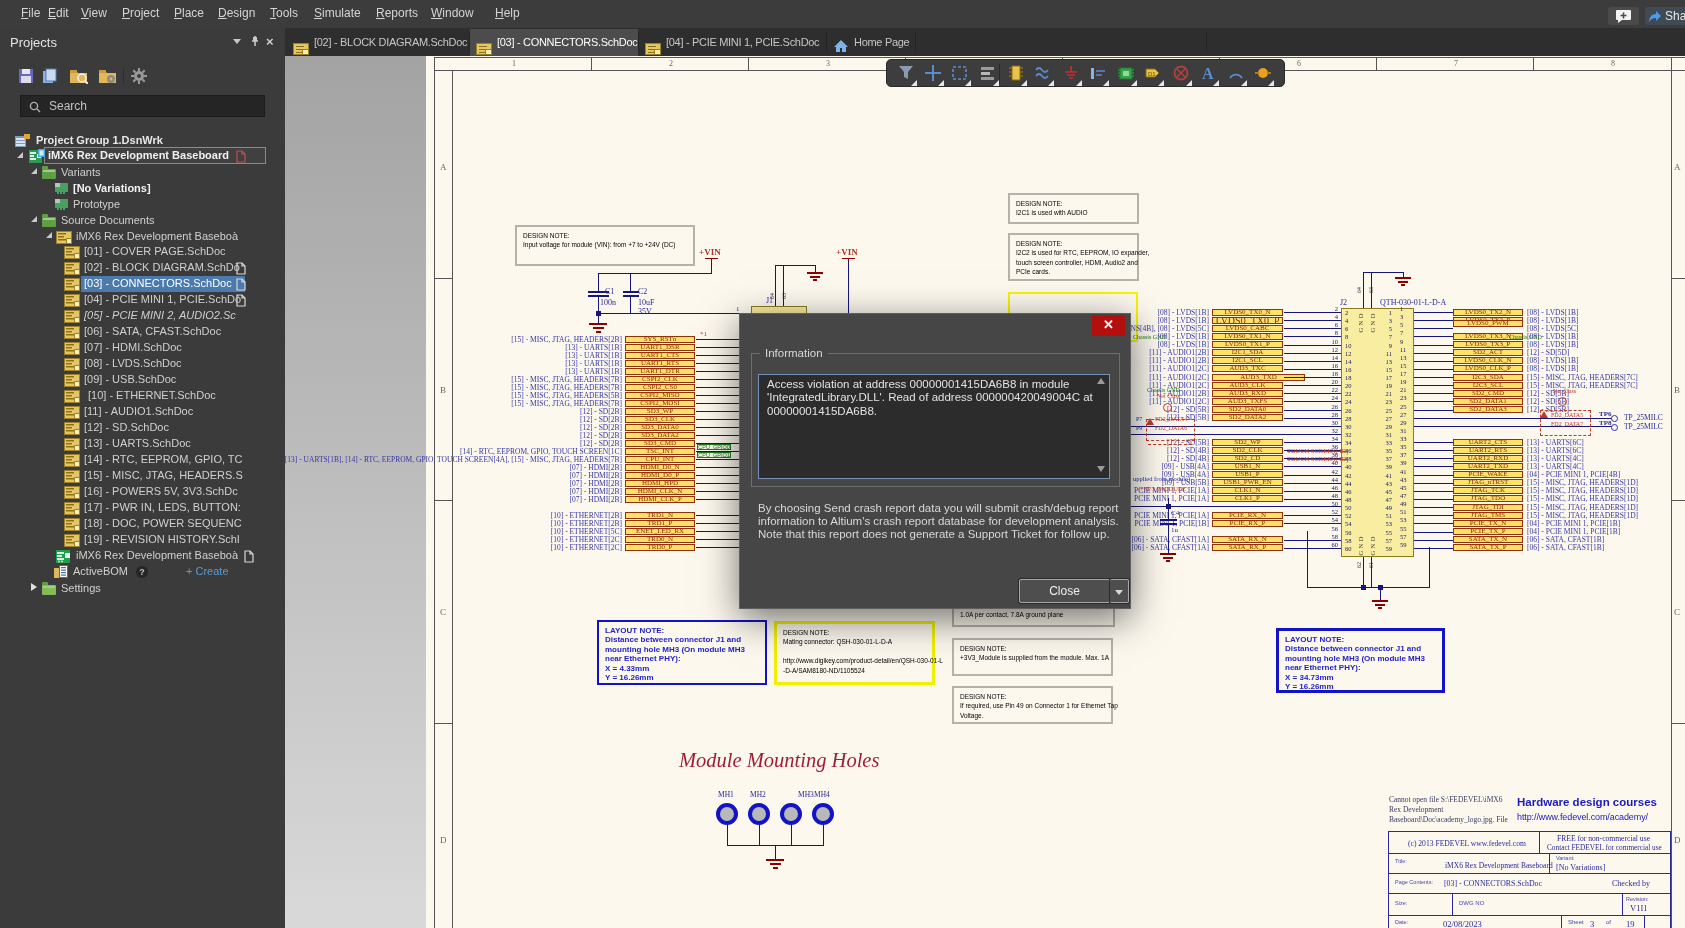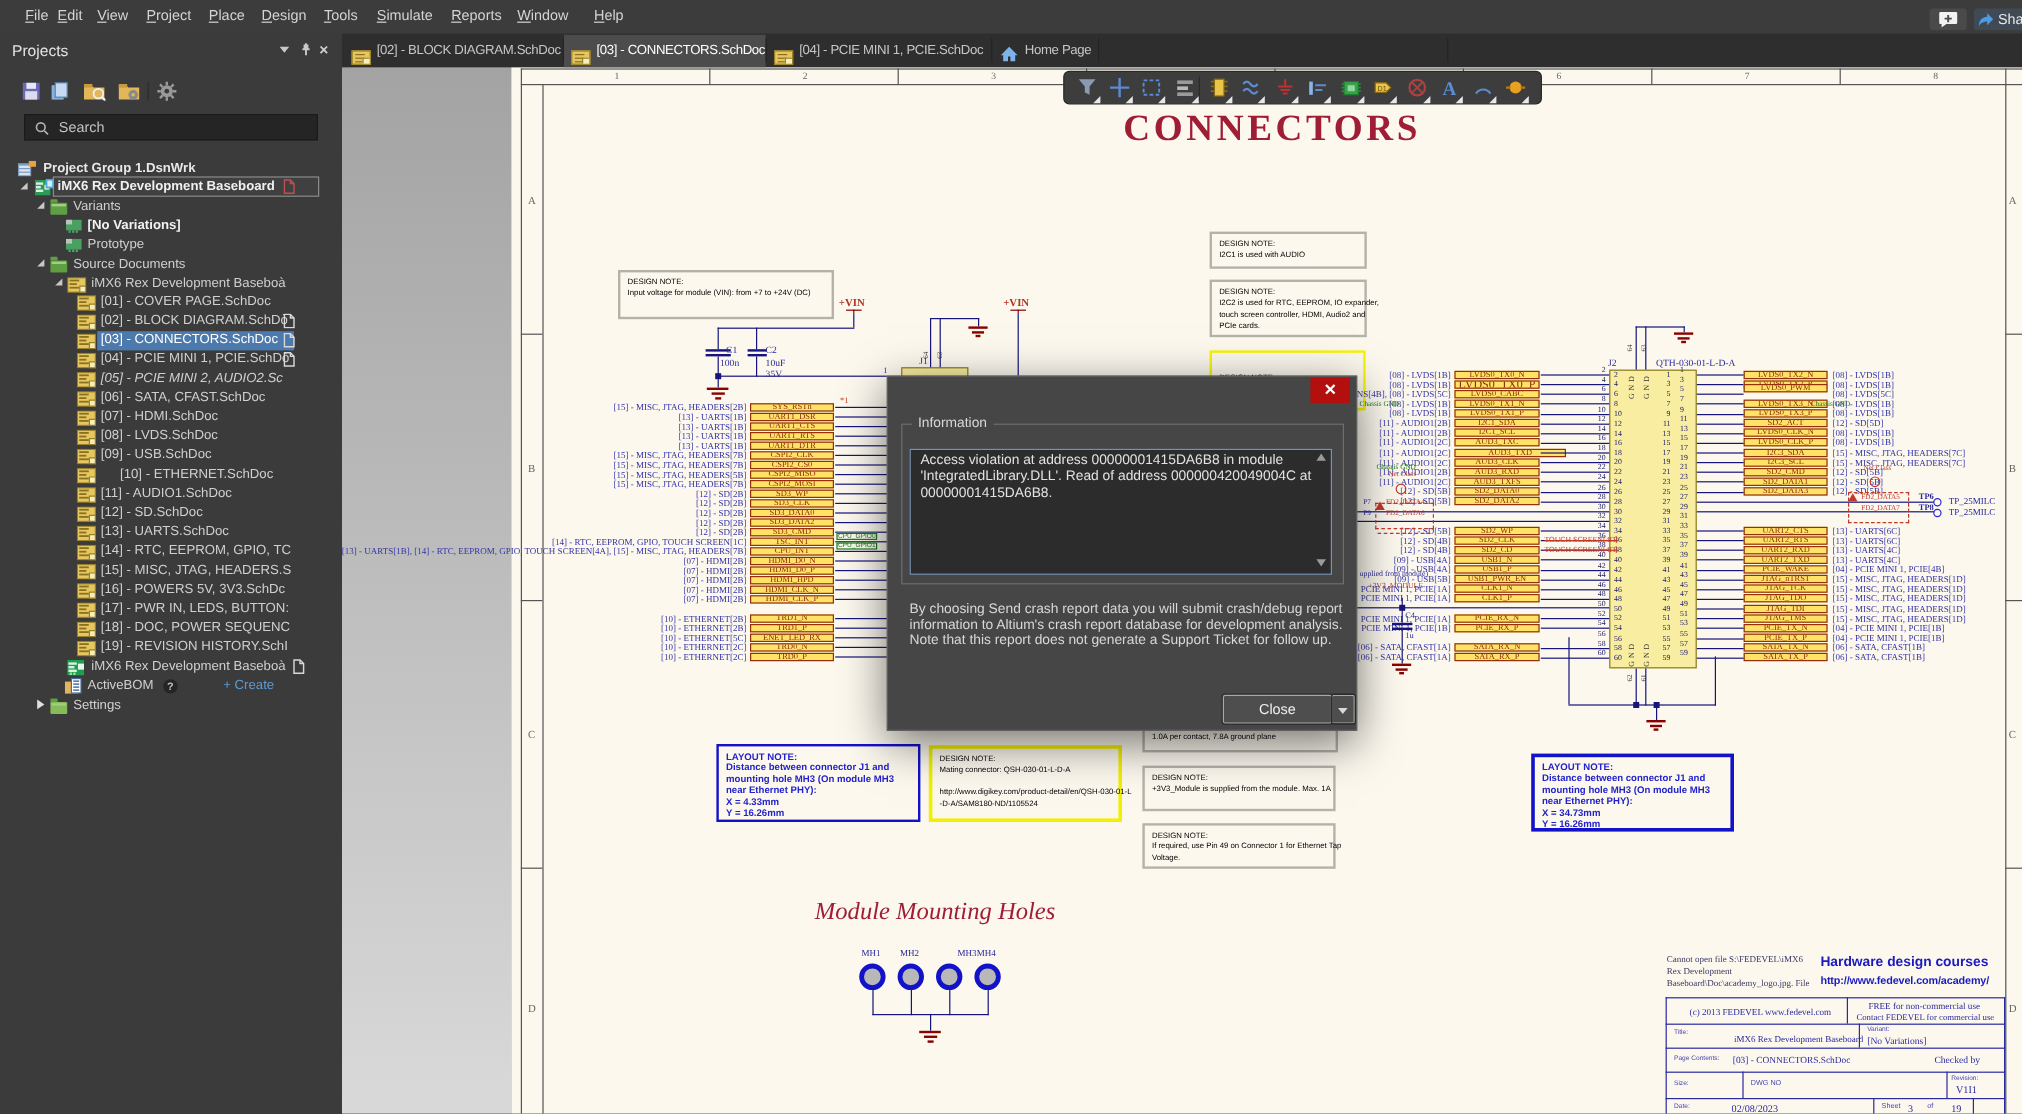--- a/index.html
+++ b/index.html
@@ -292,21 +292,21 @@
     <div class="tree" style="left:84px;top:345px;">[09] - USB.SchDoc</div>
     <span style="position:absolute;left:64px;top:362px">
       <svg width="16" height="13" style="position:absolute">
         <rect x="0.5" y="0.5" width="15" height="12" fill="#e6c75f" stroke="#9a8026"></rect>
         <rect x="2" y="2" width="8" height="1.5" fill="#8a7020"></rect>
         <rect x="2" y="5" width="6" height="1.5" fill="#8a7020"></rect>
         <rect x="2" y="8" width="8" height="1.5" fill="#8a7020"></rect>
         <path d="M10.5 7.5h5v5h-5z" fill="#f7eebc" stroke="#9a8026"></path>
       </svg>
     </span>
-    <div class="tree" style="left:100px;top:361px;">[10] - ETHERNET.SchDoc</div>
+    <div class="tree" style="left:88px;top:361px;">[10] - ETHERNET.SchDoc</div>
     <span style="position:absolute;left:64px;top:378px">
       <svg width="16" height="13" style="position:absolute">
         <rect x="0.5" y="0.5" width="15" height="12" fill="#e6c75f" stroke="#9a8026"></rect>
         <rect x="2" y="2" width="8" height="1.5" fill="#8a7020"></rect>
         <rect x="2" y="5" width="6" height="1.5" fill="#8a7020"></rect>
         <rect x="2" y="8" width="8" height="1.5" fill="#8a7020"></rect>
         <path d="M10.5 7.5h5v5h-5z" fill="#f7eebc" stroke="#9a8026"></path>
       </svg>
     </span>
     <div class="tree" style="left:84px;top:377px;">[11] - AUDIO1.SchDoc</div>
@@ -452,21 +452,20 @@
     <div style="position:absolute;background:#555;left:8px;top:667px;width:18px;height:1px"></div>
     <div style="position:absolute;background:#555;left:1245px;top:667px;width:14px;height:1px"></div>
     <div class="ab" style="left:14px;top:106px;white-space:nowrap;color:#666;font-size:9px;font-family:'Liberation Serif',serif;">A</div>
     <div class="ab" style="left:1248px;top:106px;white-space:nowrap;color:#666;font-size:9px;font-family:'Liberation Serif',serif;">A</div>
     <div class="ab" style="left:14px;top:329px;white-space:nowrap;color:#666;font-size:9px;font-family:'Liberation Serif',serif;">B</div>
     <div class="ab" style="left:1248px;top:329px;white-space:nowrap;color:#666;font-size:9px;font-family:'Liberation Serif',serif;">B</div>
     <div class="ab" style="left:14px;top:551px;white-space:nowrap;color:#666;font-size:9px;font-family:'Liberation Serif',serif;">C</div>
     <div class="ab" style="left:1248px;top:551px;white-space:nowrap;color:#666;font-size:9px;font-family:'Liberation Serif',serif;">C</div>
     <div class="ab" style="left:14px;top:779px;white-space:nowrap;color:#666;font-size:9px;font-family:'Liberation Serif',serif;">D</div>
     <div class="ab" style="left:1248px;top:779px;white-space:nowrap;color:#666;font-size:9px;font-family:'Liberation Serif',serif;">D</div>
-    <div class="ab" style="left:510px;top:33px;white-space:nowrap;color:#a01d36;font-size:31px;font-weight:bold;letter-spacing:3px;font-family:'Liberation Serif',serif;">CONNECTORS</div>
     <div class="ab" style="left:89px;top:169px;width:180px;height:41px;border:2px solid #b5b2aa;color:#000;font-size:6.5px;line-height:9.4px;padding:4px 6px;white-space:nowrap;">DESIGN NOTE:<br>Input voltage for module (VIN): from +7 to +24V (DC)</div>
     <div class="ab" style="left:582px;top:137px;width:131px;height:31px;border:2px solid #b5b2aa;color:#000;font-size:6.5px;line-height:9.4px;padding:4px 6px;white-space:nowrap;">DESIGN NOTE:<br>I2C1 is used with AUDIO</div>
     <div class="ab" style="left:582px;top:177px;width:131px;height:48px;border:2px solid #b5b2aa;color:#000;font-size:6.5px;line-height:9.4px;padding:4px 6px;white-space:nowrap;">DESIGN NOTE:<br>I2C2 is used for RTC, EEPROM, IO expander,<br>touch screen controller, HDMI, Audio2 and<br>PCIe cards.</div>
     <div class="ab" style="left:582px;top:236px;width:130px;height:50px;border:2px solid #f5f500;color:#000;font-size:6.5px;line-height:9.4px;padding:4px 6px;white-space:nowrap;padding-top:8px;"><br>DESIGN NOTE:<br>I2C2 is used</div>
     <div class="ab" style="left:526px;top:529px;width:163px;height:42px;border:2px solid #b5b2aa;color:#000;font-size:6.5px;line-height:9.4px;padding:4px 6px;white-space:nowrap;"><br><br>1.0A per contact, 7.8A ground plane</div>
     <div class="ab" style="left:526px;top:582px;width:161px;height:38px;border:2px solid #b5b2aa;color:#000;font-size:6.5px;line-height:9.4px;padding:4px 6px;white-space:nowrap;">DESIGN NOTE:<br>+3V3_Module is supplied from the module. Max. 1A</div>
     <div class="ab" style="left:526px;top:630px;width:161px;height:38px;border:2px solid #b5b2aa;color:#000;font-size:6.5px;line-height:9.4px;padding:4px 6px;white-space:nowrap;">DESIGN NOTE:<br>If required, use Pin 49 on Connector 1 for Ethernet Tap<br>Voltage.</div>
     <div class="ab" style="left:348px;top:565px;width:161px;height:64px;border:3px solid #f0f000;color:#000;font-size:6.5px;line-height:9.4px;padding:4px 6px;white-space:nowrap;">DESIGN NOTE:<br>Mating connector: QSH-030-01-L-D-A<br><br>http://www.digikey.com/product-detail/en/QSH-030-01-L<br>-D-A/SAM8180-ND/1105524</div>
     <div class="ab" style="left:171px;top:564px;width:170px;height:65px;border:2px solid #1212c8;color:#2222cc;font-size:6.5px;line-height:9.4px;padding:4px 6px;white-space:nowrap;font-weight:bold;font-size:8px">LAYOUT NOTE:<br>Distance between connector J1 and<br>mounting hole MH3 (On module MH3<br>near Ethernet PHY):<br>X = 4.33mm<br>Y = 16.26mm</div>
     <div class="ab" style="left:850px;top:572px;width:169px;height:65px;border:3px solid #1212c8;color:#2222cc;font-size:6.5px;line-height:9.4px;padding:4px 6px;white-space:nowrap;font-weight:bold;font-size:8px">LAYOUT NOTE:<br>Distance between connector J1 and<br>mounting hole MH3 (On module MH3<br>near Ethernet PHY):<br>X = 34.73mm<br>Y = 16.26mm</div>
@@ -970,21 +969,21 @@
     <div class="vline" style="left:1113px;top:775px;width:1px;height:22px"></div>
     <div class="vline" style="left:1123px;top:797px;width:1px;height:20px"></div>
     <div class="vline" style="left:1026px;top:837px;width:1px;height:22px"></div>
     <div class="vline" style="left:1196px;top:837px;width:1px;height:22px"></div>
     <div class="vline" style="left:1135px;top:859px;width:1px;height:13px"></div>
     <div class="vline" style="left:1218px;top:859px;width:1px;height:13px"></div>
     <div class="ab" style="left:963px;top:739px;white-space:nowrap;color:#3a3a66;font-size:7.5px;font-family:'Liberation Serif',serif;">Cannot open file S:\FEDEVEL\iMX6</div>
     <div class="ab" style="left:963px;top:749px;white-space:nowrap;color:#3a3a66;font-size:7.5px;font-family:'Liberation Serif',serif;">Rex Development</div>
     <div class="ab" style="left:963px;top:759px;white-space:nowrap;color:#3a3a66;font-size:7.5px;font-family:'Liberation Serif',serif;">Baseboard\Doc\academy_logo.jpg. File</div>
     <div class="ab" style="left:1091px;top:740px;white-space:nowrap;color:#1a1abf;font-size:11.5px;font-weight:bold">Hardware design courses</div>
-    <div class="ab" style="left:1091px;top:756px;white-space:nowrap;color:#1a1abf;font-size:9px;font-weight:bold;letter-spacing:-0.1px">http://www.fedevel.com/academy/</div>
+    <div class="ab" style="left:1091px;top:756px;white-space:nowrap;color:#1a1abf;font-size:9px;font-weight:normal;letter-spacing:-0.1px">http://www.fedevel.com/academy/</div>
     <div class="ab" style="left:982px;top:783px;white-space:nowrap;font-size:7.6px;color:#2a2aa0;font-family:'Liberation Serif',serif;">(c) 2013 FEDEVEL www.fedevel.com</div>
     <div class="ab" style="left:1131px;top:778px;white-space:nowrap;font-size:7.6px;color:#2a2aa0;font-family:'Liberation Serif',serif;">FREE for non-commercial use</div>
     <div class="ab" style="left:1121px;top:787px;white-space:nowrap;font-size:7.3px;color:#2a2aa0;font-family:'Liberation Serif',serif;">Contact FEDEVEL for commercial use</div>
     <div class="ab" style="left:969px;top:802px;white-space:nowrap;color:#4444b5;font-size:5.5px;">Title:</div>
     <div class="ab" style="left:1019px;top:805px;white-space:nowrap;font-size:7.5px;color:#2a2aa0;font-family:'Liberation Serif',serif;">iMX6 Rex Development Baseboard</div>
     <div class="ab" style="left:1130px;top:799px;white-space:nowrap;color:#4444b5;font-size:5.5px;">Variant:</div>
     <div class="ab" style="left:1130px;top:807px;white-space:nowrap;font-size:8px;color:#2a2aa0;font-family:'Liberation Serif',serif;">[No Variations]</div>
     <div class="ab" style="left:969px;top:823px;white-space:nowrap;color:#4444b5;font-size:5.5px;">Page Contents:</div>
     <div class="ab" style="left:1018px;top:823px;white-space:nowrap;font-size:7.8px;color:#2a2aa0;font-family:'Liberation Serif',serif;">[03] - CONNECTORS.SchDoc</div>
     <div class="ab" style="left:1186px;top:823px;white-space:nowrap;font-size:8px;color:#2a2aa0;font-family:'Liberation Serif',serif;">Checked by</div>

